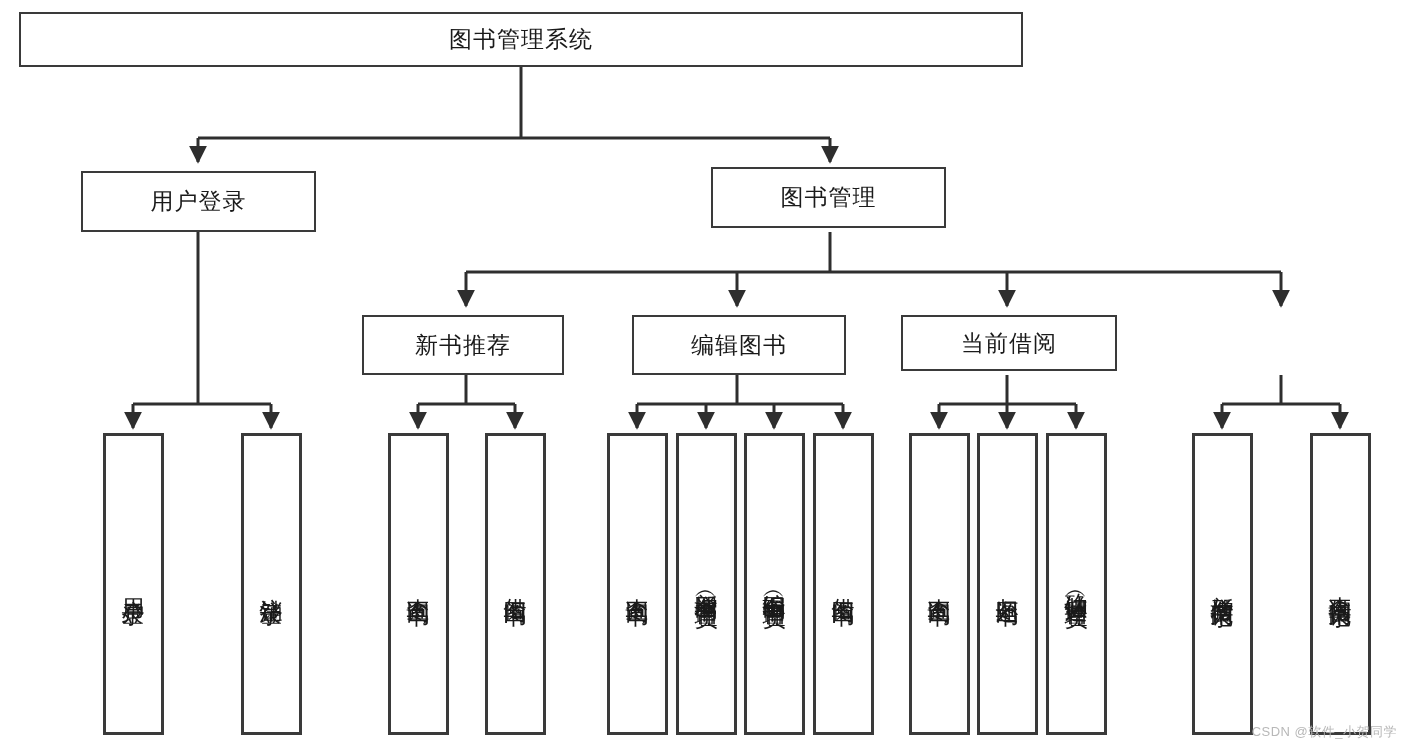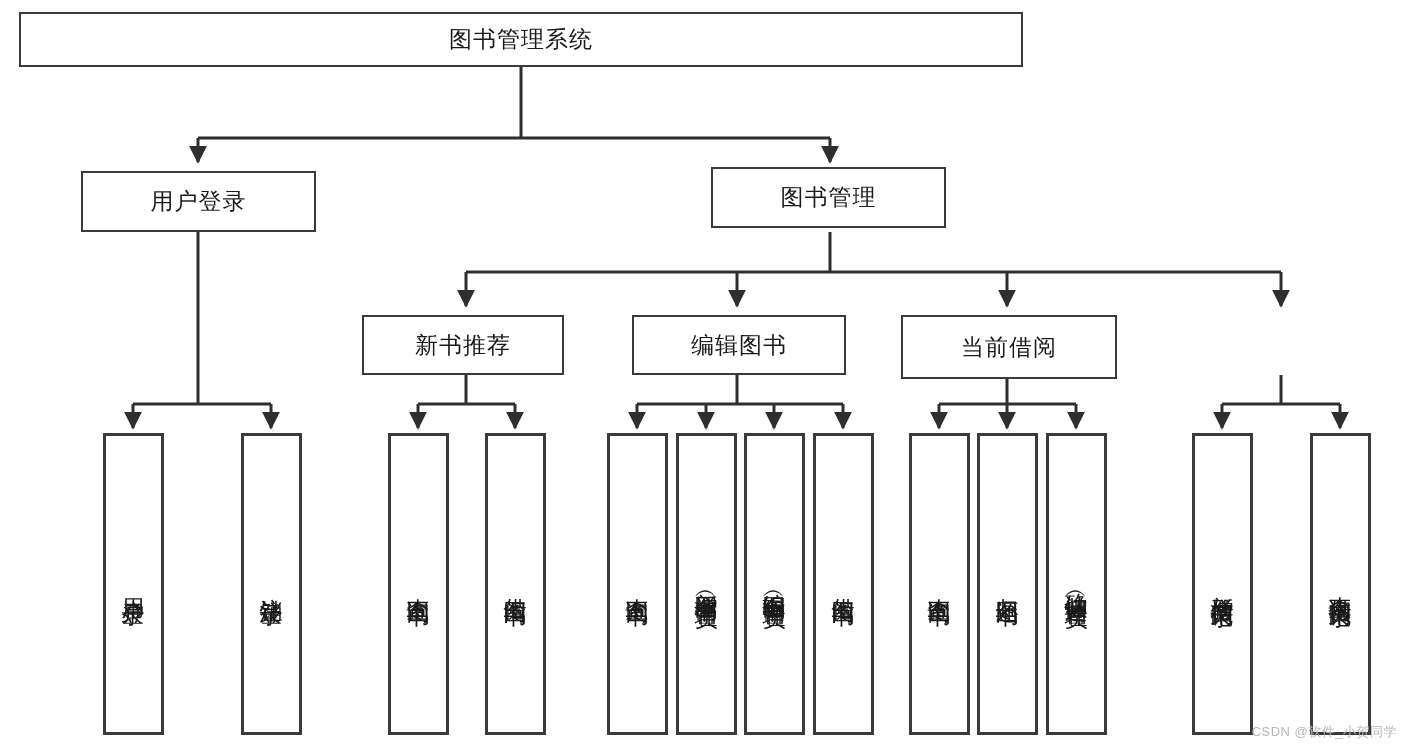--- a/index.html
+++ b/index.html
@@ -127,21 +127,21 @@
   </div>
 
   <div class="node h" style="left:362px;top:315px;width:202px;height:60px;">
     <span class="label">新书推荐</span>
   </div>
 
   <div class="node h" style="left:632px;top:315px;width:214px;height:60px;">
     <span class="label">编辑图书</span>
   </div>
 
-  <div class="node h" style="left:901px;top:315px;width:216px;height:64px;">
+  <div class="node h" style="left:901px;top:315px;width:216px;height:56px;">
     <span class="label">当前借阅</span>
   </div>
 
 
   <div class="node v" style="left:103px;top:433px;width:61px;height:302px;">
     <span class="label">用户登录</span>
   </div>
   <div class="node v" style="left:241px;top:433px;width:61px;height:302px;">
     <span class="label">注销登录</span>
   </div>

